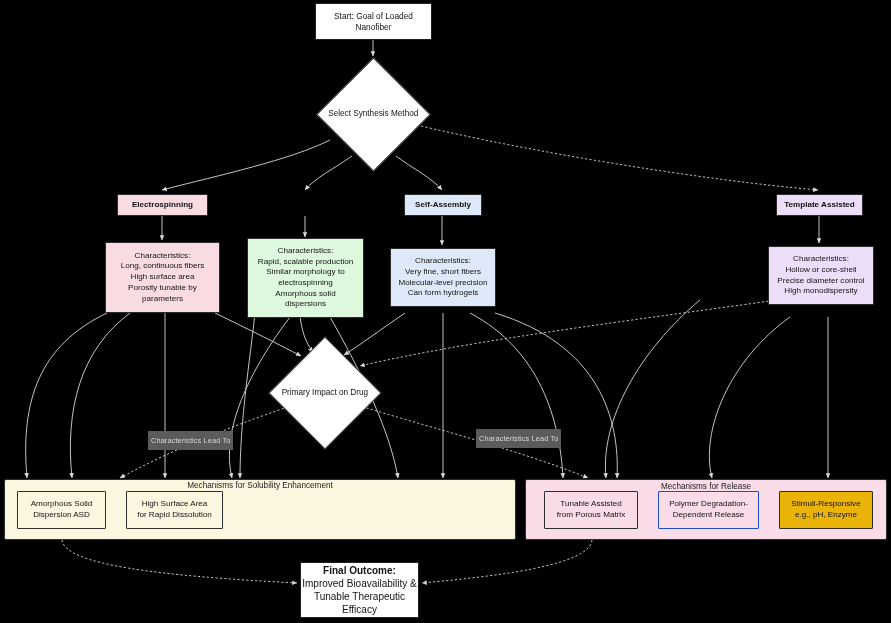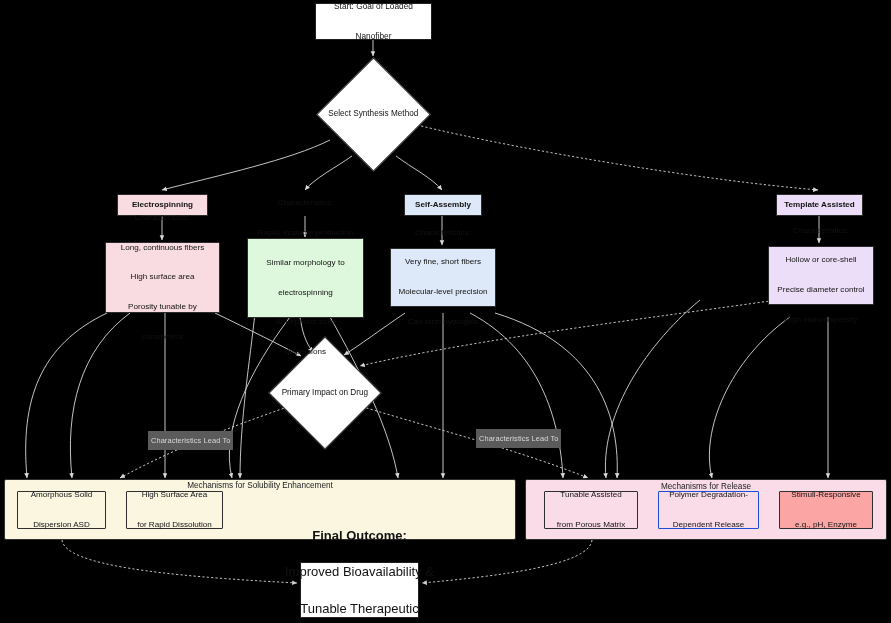--- a/index.html
+++ b/index.html
@@ -32,21 +32,20 @@
     justify-content: center;
     text-align: center;
     color: #121212;
     line-height: 1.32;
     z-index: 5;
   }
   .node .ln { display: block; white-space: nowrap; }
   .rect {
     border: 1px solid #2b2b2b;
     border-radius: 1px;
-    gap: 19px;
   }
   .start-node {
     background: #ffffff;
     font-size: 8.3px;
     border: 1px solid #1f1f1f;
   }
   .decision {
     background: #ffffff;
     border: 1px solid #1f1f1f;
     transform: rotate(45deg);
@@ -57,21 +56,21 @@
     white-space: nowrap;
     font-size: 8.2px;
     color: #121212;
   }
   .method-box { font-size: 8.1px; font-weight: bold; }
   .char-box  { font-size: 8.1px; }
   .mech-box  { font-size: 8.1px; }
   .final-box {
     background: #ffffff;
     border: 1px solid #1f1f1f;
-    font-size: 13px;
+    font-size: 10px;
   }
   .final-box .ln.b { font-weight: bold; }
 
   .subgraph {
     position: absolute;
     box-sizing: border-box;
     border: 1px solid #2f2f2f;
     border-radius: 2px;
     z-index: 2;
   }
@@ -228,21 +227,21 @@
   </div>
 
   <div class="node rect mech-box" style="left:544px; top:491px; width:94px; height:38px; background:#fadce8; border:1px solid #2f2f2f;">
     <span class="ln">Tunable Assisted</span>
     <span class="ln">from Porous Matrix</span>
   </div>
   <div class="node rect mech-box" style="left:658px; top:491px; width:101px; height:38px; background:#fadce8; border:1px solid #1d4ed8;">
     <span class="ln">Polymer Degradation-</span>
     <span class="ln">Dependent Release</span>
   </div>
-  <div class="node rect mech-box" style="left:779px; top:491px; width:94px; height:38px; background:#fca5a5; border:1px solid #2f2f2f;">
+  <div class="node rect mech-box" style="left:779px; top:491px; width:94px; height:38px; background:#eab308; border:1px solid #2f2f2f;">
     <span class="ln">Stimuli-Responsive</span>
     <span class="ln">e.g., pH, Enzyme</span>
   </div>
 
   <div class="node rect final-box" style="left:300px; top:562px; width:119px; height:56px;">
     <span class="ln b">Final Outcome:</span>
     <span class="ln">Improved Bioavailability &amp;</span>
     <span class="ln">Tunable Therapeutic</span>
     <span class="ln">Efficacy</span>
   </div>

